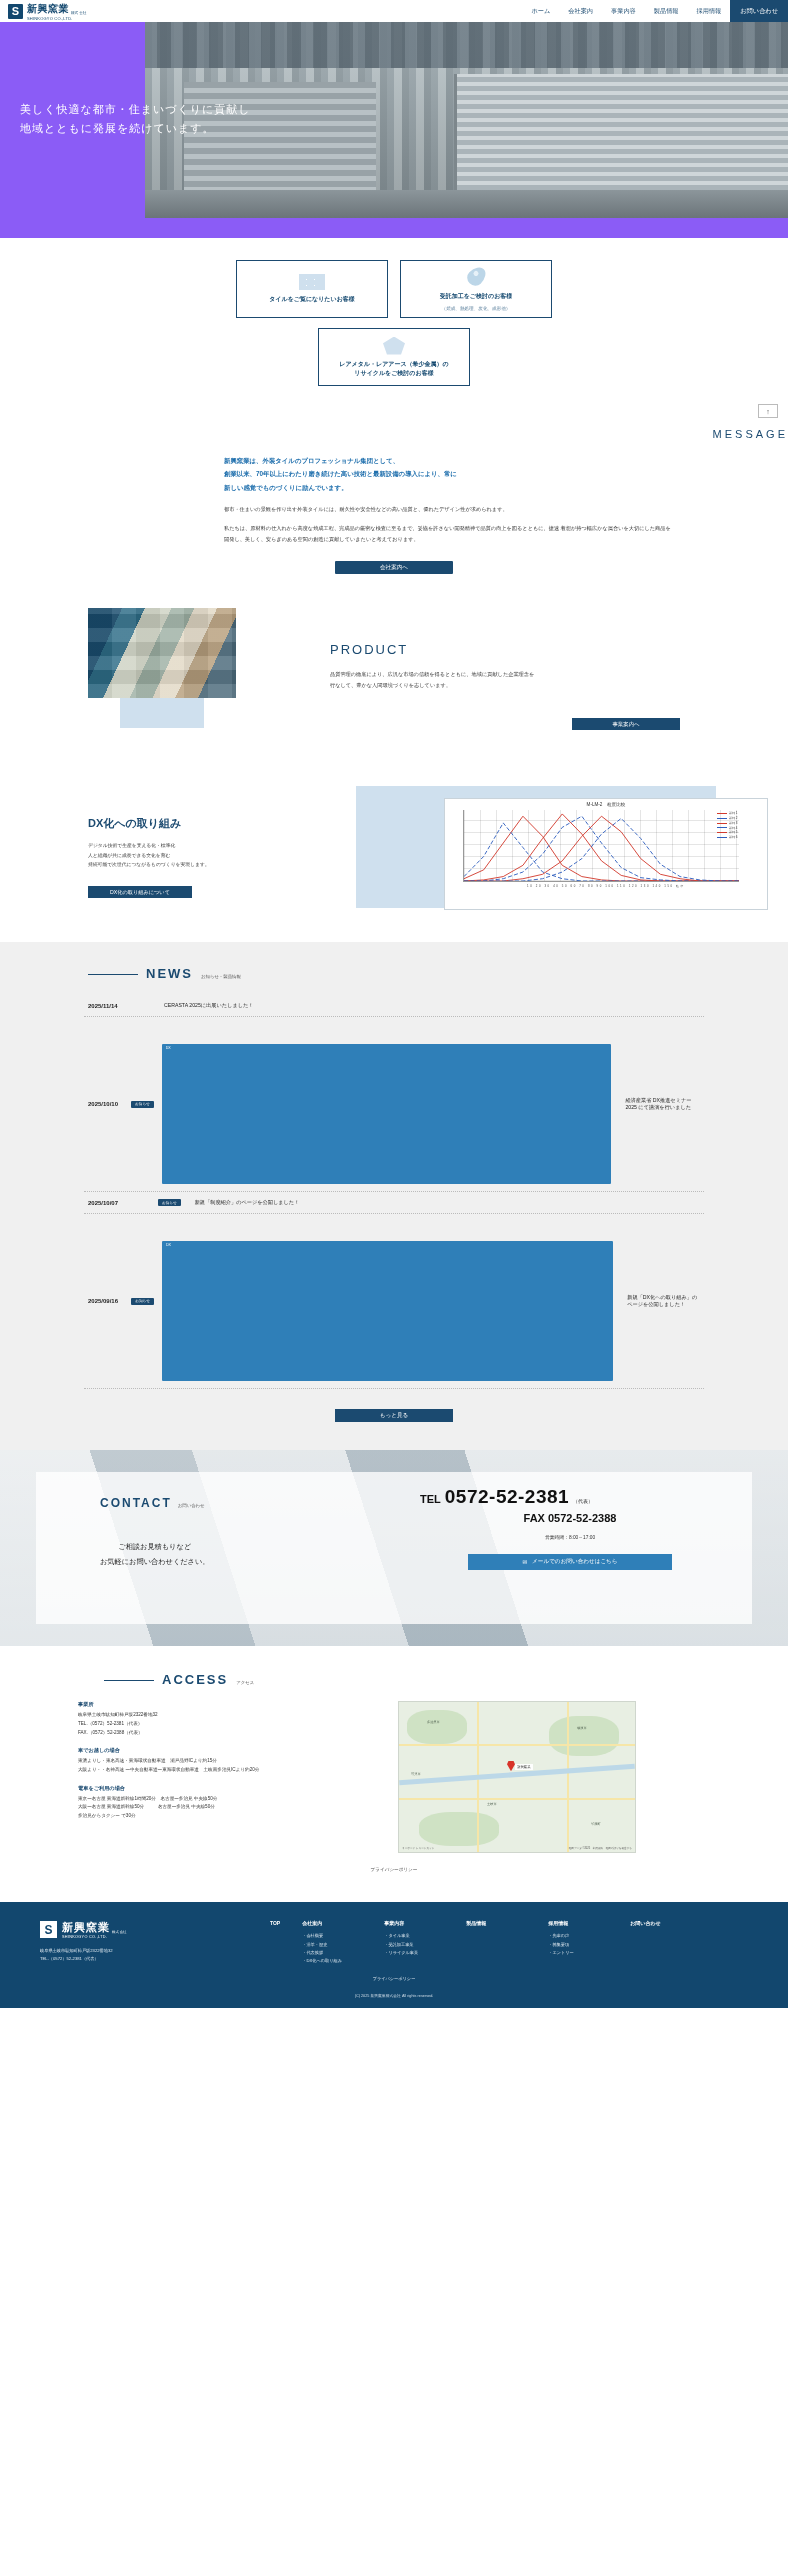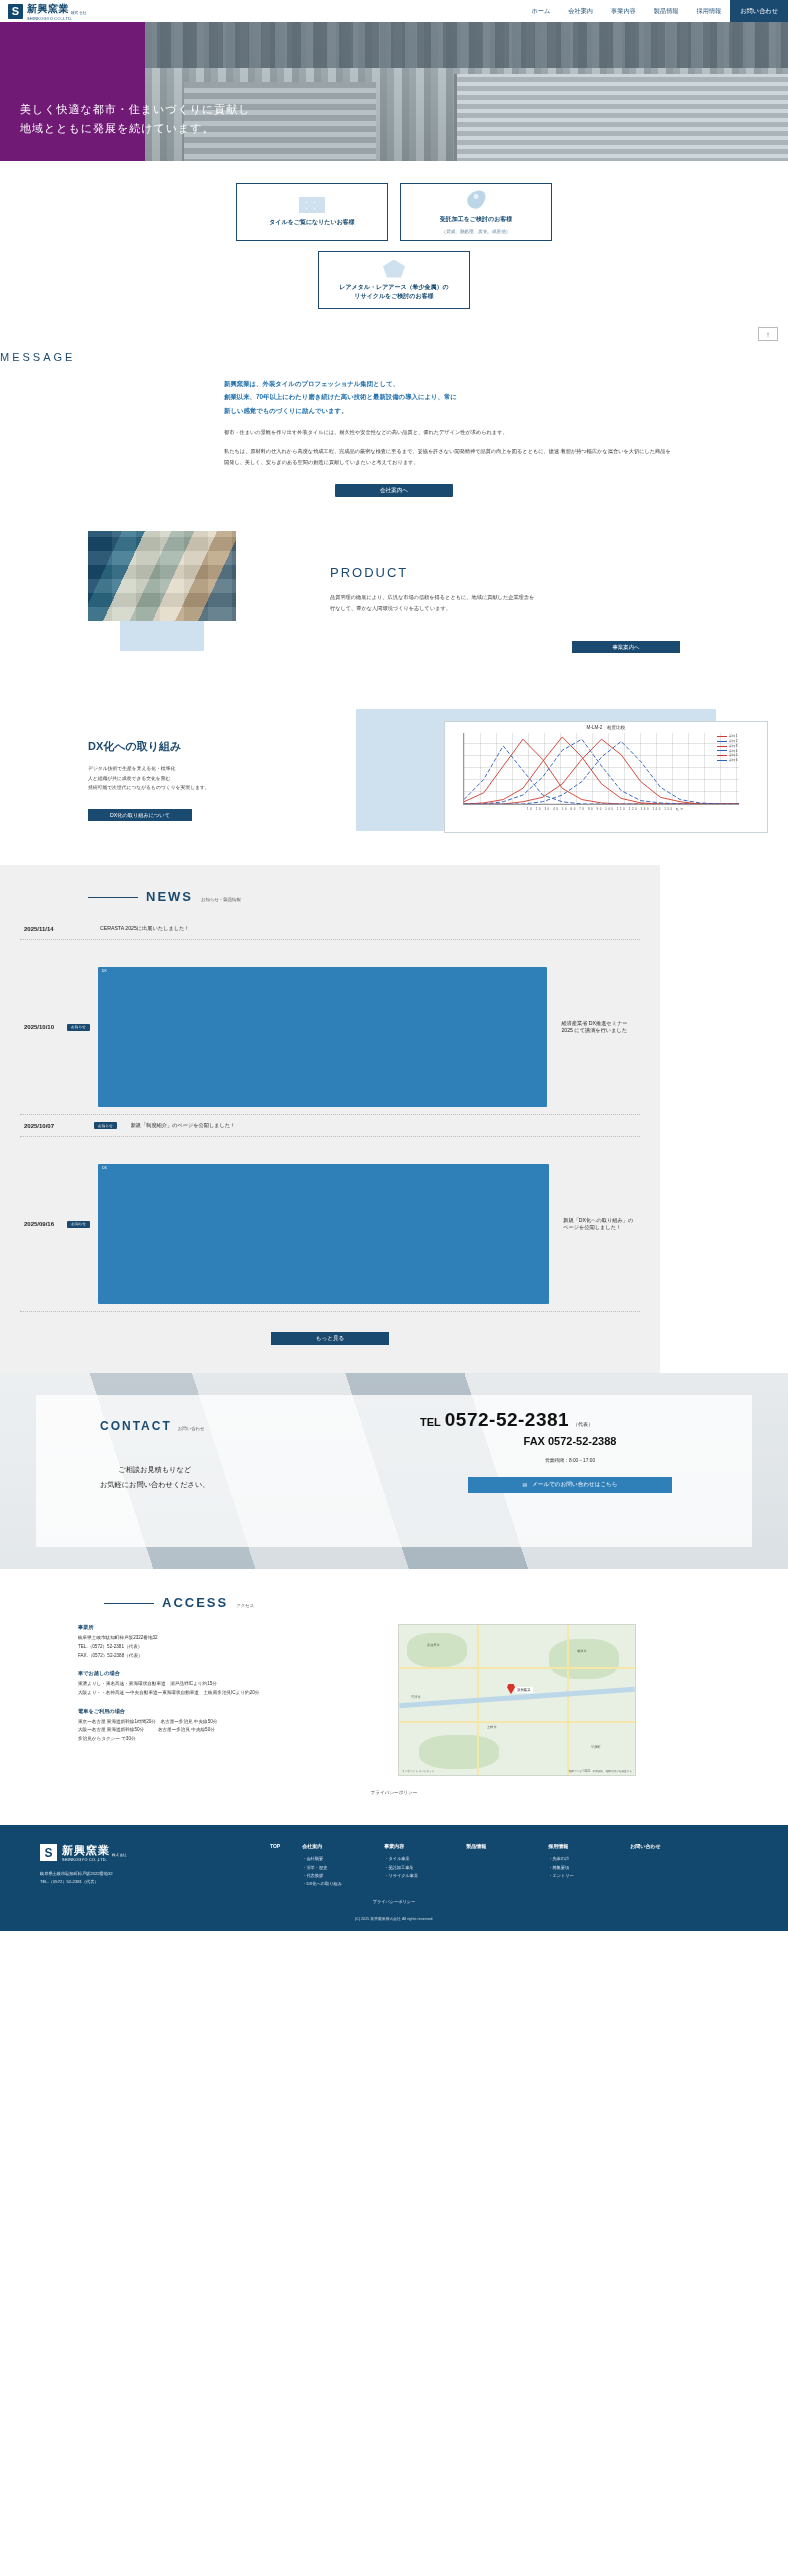--- a/index.html
+++ b/index.html
@@ -51,22 +51,22 @@
     height: 22px;
     display: flex; align-items: center;
     padding: 0 10px;
     font-size: 6.2px;
   }
 
   
   .hero {
     position: relative;
     width: 788px;
-    height: 139px;
-    background: #701a75;
+    height: 216px;
+    background: #8b5cf6;
     overflow: hidden;
   }
   .hero-img {
     position: absolute;
     left: 145px; top: 0;
     width: 643px; height: 196px;
     background:
       linear-gradient(180deg, rgba(255,255,255,.12), rgba(0,0,0,.18)),
       repeating-linear-gradient(90deg, #9aa7ad 0 7px, #b9c4c8 7px 15px, #8e9ba1 15px 22px),
       linear-gradient(180deg, #cfd8dc 0%, #8e9ba1 55%, #6e7a80 100%);
@@ -139,21 +139,21 @@
     width: 5px; height: 5px; background: #e6f1f8; border-radius: 50%;
   }
   .ico-recycle {
     width: 22px; height: 18px;
     background: #cfe0ee;
     clip-path: polygon(50% 0%, 100% 38%, 82% 100%, 18% 100%, 0% 38%);
   }
 
   
   .sec-title {
-    text-align: left;
+    text-align: right;
     font-size: 11px;
     letter-spacing: 3px;
     color: #1b4a70;
     padding: 16px 0 14px;
   }
   .msg-body {
     width: 560px;
     margin: 0 auto;
     padding-left: 110px;
   }
@@ -260,21 +260,21 @@
   .dx-btn {
     position: absolute; left: 88px; top: 108px;
     width: 104px; height: 12px;
     background: #1b4a70; color: #fff;
     font-size: 5.2px;
     display: flex; align-items: center; justify-content: center;
   }
 
   
   .news {
-    width: 660px;
+    width: 788px;
     background: #f0f0f0;
     padding: 24px 0 28px;
     margin-top: 24px;
   }
   .news-head { display: flex; align-items: flex-end; gap: 8px; padding-left: 88px; }
   .news-head .bar { width: 50px; height: 1px; background: #1b4a70; margin-bottom: 6px; }
   .news-head h2 { font-size: 13px; letter-spacing: 2px; color: #1b4a70; }
   .news-head .sub { font-size: 4.4px; color: #555; margin-bottom: 2px; }
   .news-list { width: 620px; margin: 14px auto 0; }
   .news-row {

